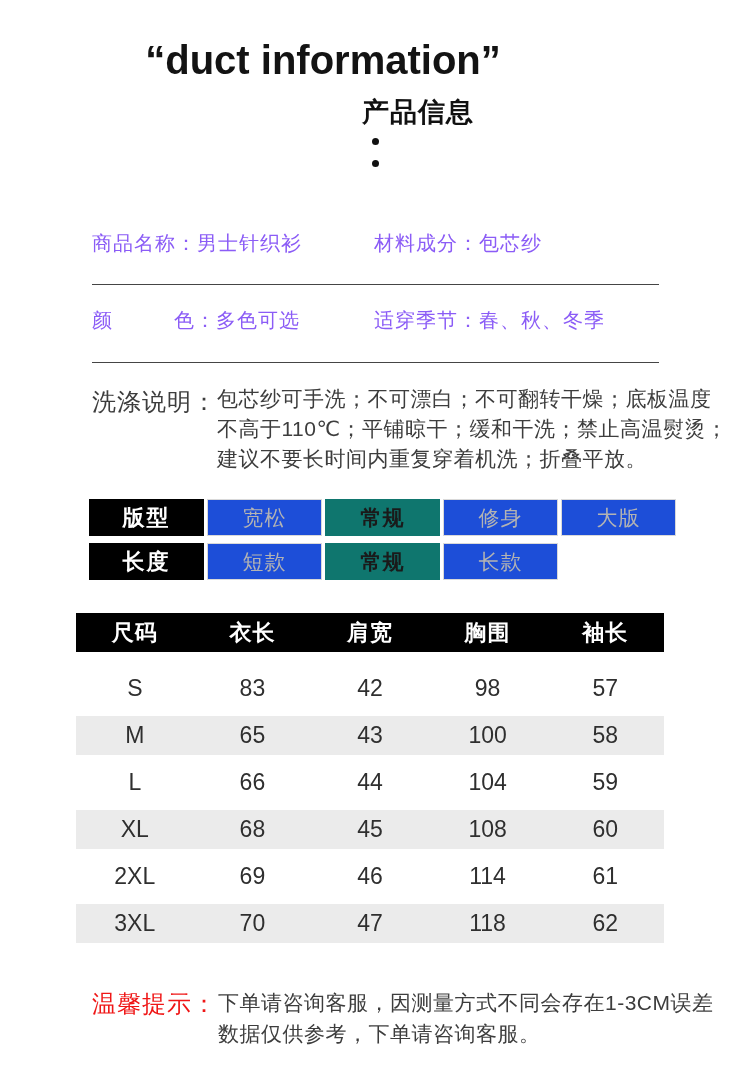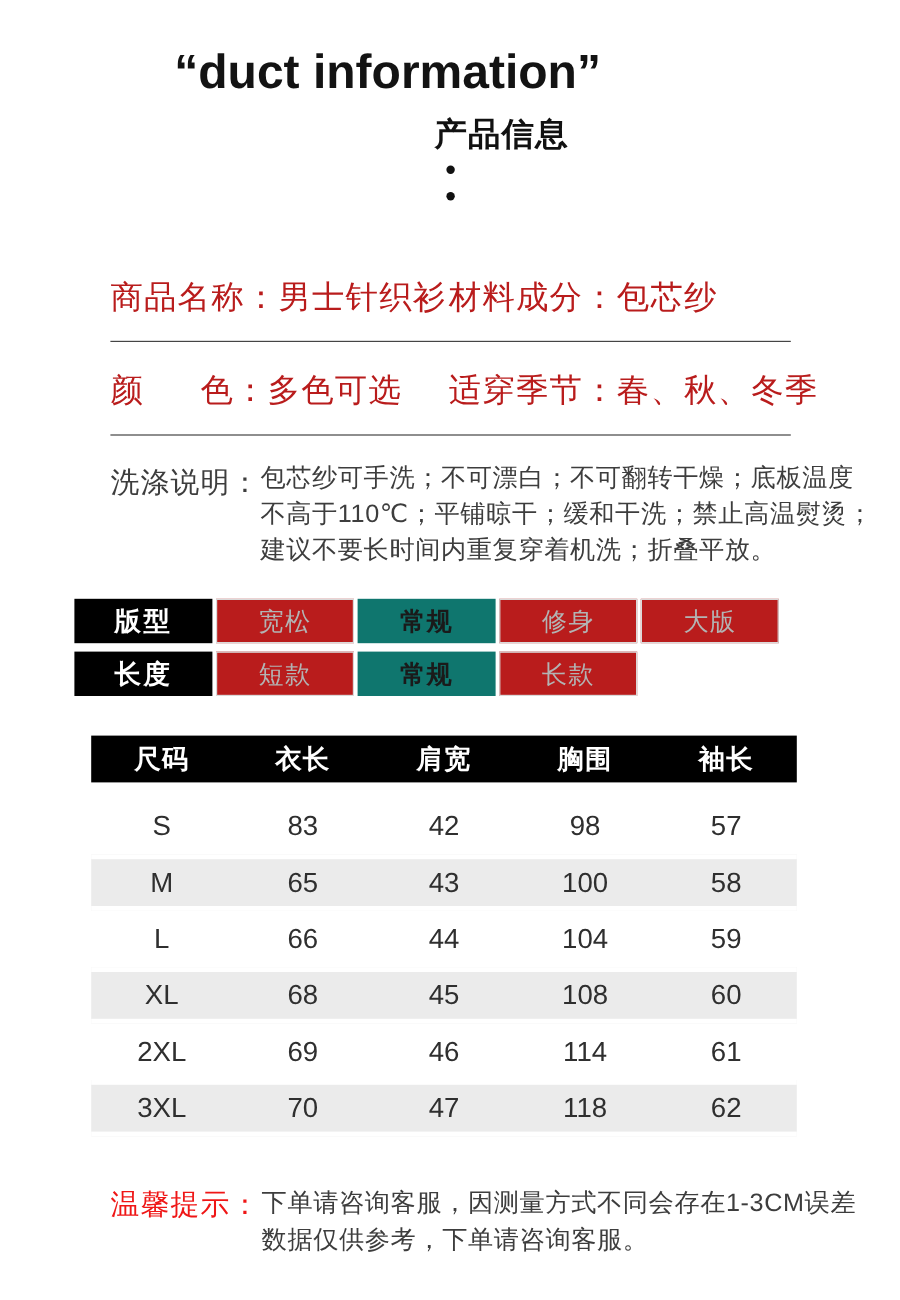--- a/index.html
+++ b/index.html
@@ -11,38 +11,38 @@
   .abs{position:absolute;}
   
   .title-en{top:38px;left:0;width:646px;text-align:center;
     font-size:40px;font-weight:600;color:#131313;letter-spacing:0px;}
   .title-cn{top:94px;left:0;width:750px;text-align:center;
     font-size:27px;font-weight:700;color:#111;letter-spacing:1px;padding-left:43px;}
   .dot{width:7px;height:7px;border-radius:50%;background:#111;left:372px;}
   .dot1{top:138px;}
   .dot2{top:160px;}
   
-  .detail{font-size:27px;color:#b91c1c;letter-spacing:1px;white-space:nowrap;}
+  .detail{font-size:20px;color:#8b5cf6;letter-spacing:1px;white-space:nowrap;}
   .d-r1-left{left:92px;top:230px;}
   .d-r1-right{left:374px;top:230px;}
   .d-r2-left{left:92px;top:307px;}
   .d-r2-right{left:374px;top:307px;}
   .spread{display:inline-block;width:103px;text-align:justify;text-align-last:justify;vertical-align:top;}
   .divider{left:92px;width:567px;height:1px;background:#454545;}
   .div1{top:284px;}
   .div2{top:362px;}
   
   .wash-label{left:92px;top:386px;font-size:24px;color:#3d3d3d;letter-spacing:1px;white-space:nowrap;}
   .wash-lines{left:217px;top:384px;font-size:21px;line-height:30px;color:#3d3d3d;letter-spacing:0.5px;white-space:nowrap;}
   
-  .options{left:62px;top:499px;}
+  .options{left:89px;top:499px;}
   .opt-row{display:flex;gap:3px;margin-bottom:7px;}
   .opt-label{width:115px;height:37px;background:#000;color:#fff;font-size:22px;font-weight:700;
     display:flex;align-items:center;justify-content:center;letter-spacing:2px;}
-  .opt-cell{width:115px;height:37px;border:1px solid #d9d9d9;box-sizing:border-box;background:#b91c1c;
+  .opt-cell{width:115px;height:37px;border:1px solid #d9d9d9;box-sizing:border-box;background:#1d4ed8;
     color:#b3b3b3;font-size:21px;display:flex;align-items:center;justify-content:center;letter-spacing:1px;}
   .opt-cell.selected{background:#0f766e;border:none;color:#1a1a1a;font-weight:700;}
   
   .size-table{left:76px;top:613px;width:588px;}
   .size-header{display:flex;height:39px;background:#000;align-items:center;}
   .hcell{flex:1;text-align:center;color:#fff;font-size:22px;font-weight:700;letter-spacing:1px;}
   .size-body{margin-top:13px;}
   .trow{display:flex;height:47px;align-items:center;box-sizing:border-box;}
   .trow.stripe{background:#ebebeb;border-top:4px solid #fff;border-bottom:4px solid #fff;}
   .tcell{flex:1;text-align:center;font-size:23px;color:#2f2f2f;}

